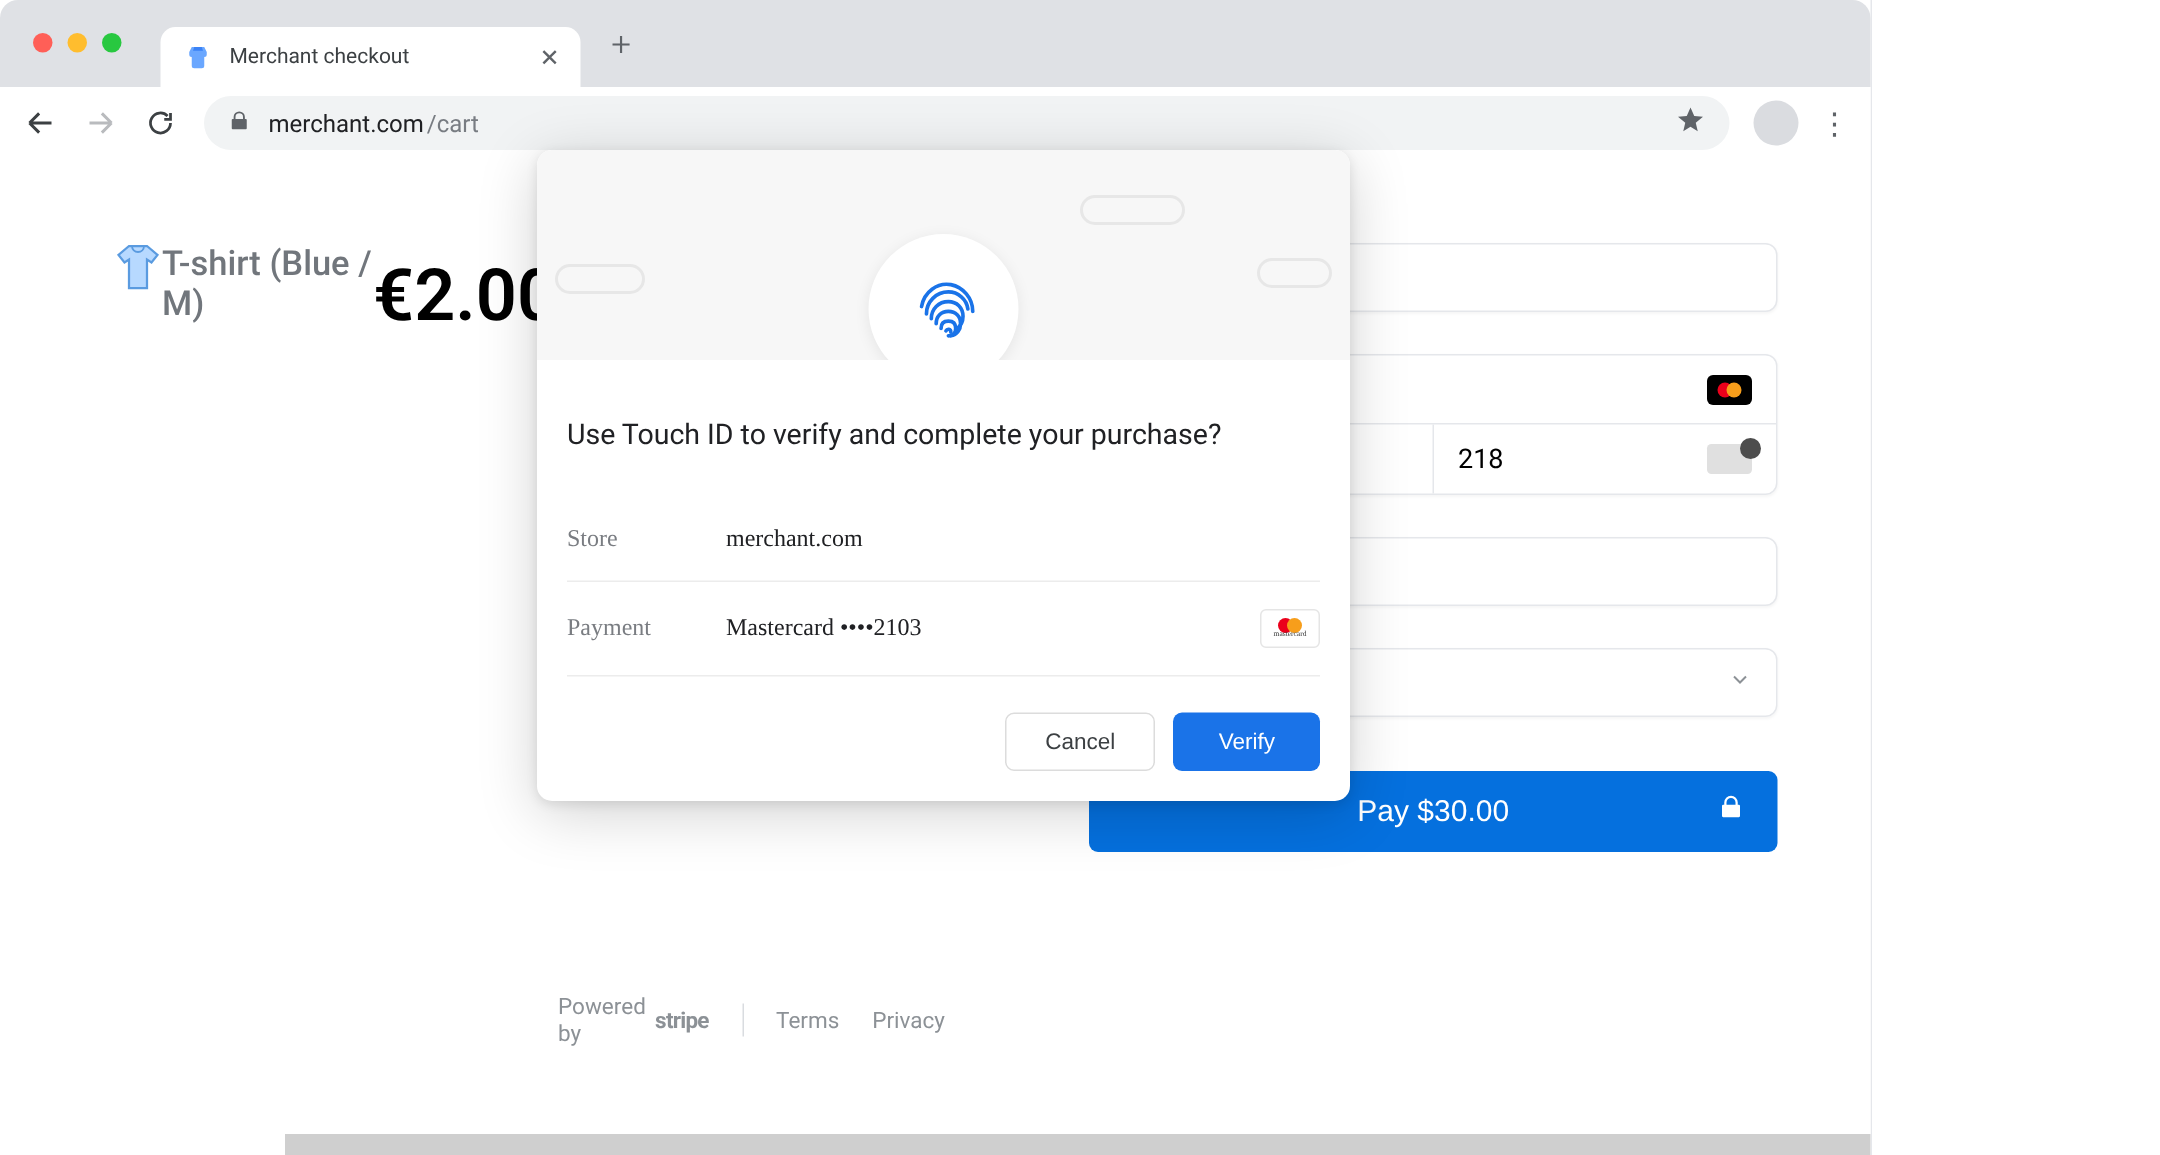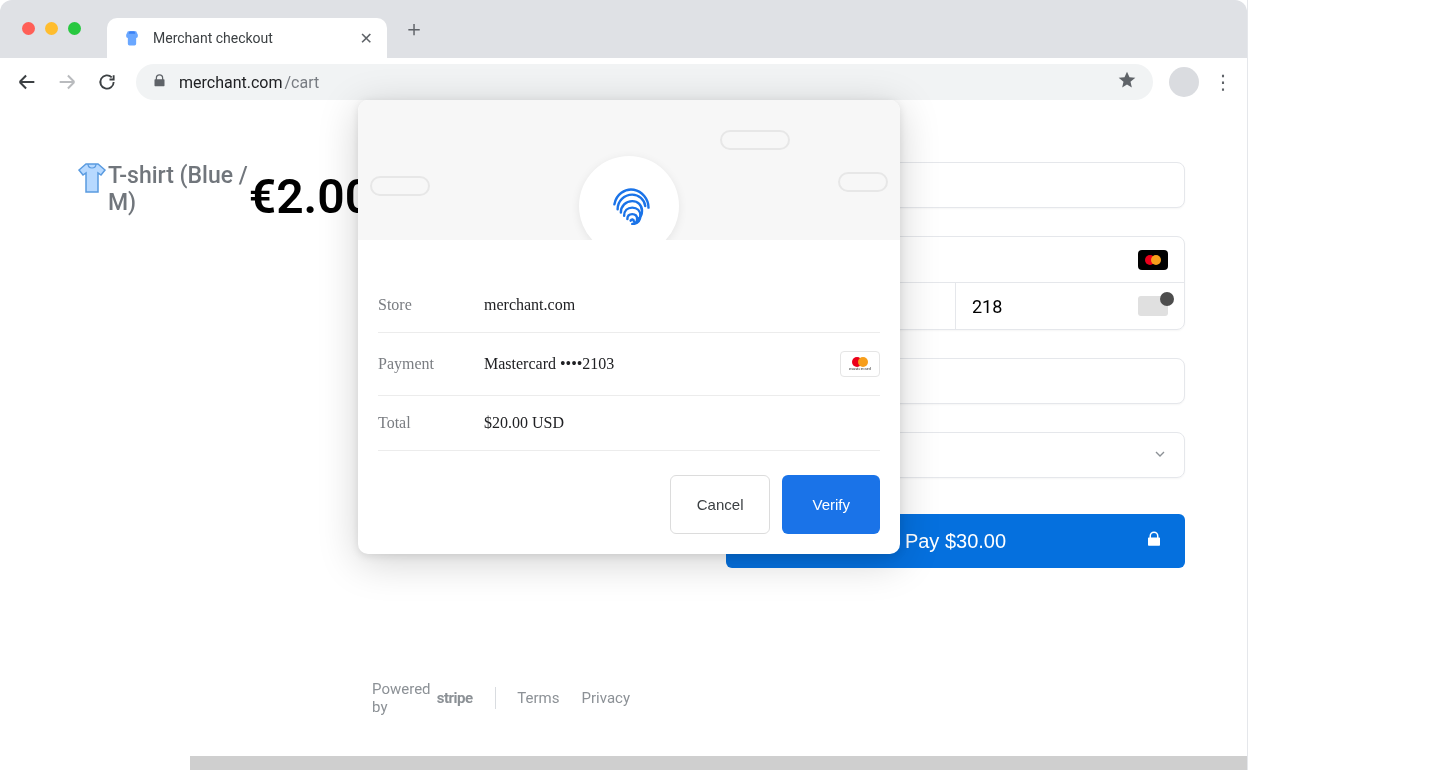--- a/index.html
+++ b/index.html
@@ -118,21 +118,21 @@
   .item-name { color:#71767c; font-size: 23px; font-weight: 500; }
   .item-price { font-size: 48px; font-weight: 600; color:#000000; margin-top: 6px; }
 
   .footer {
     margin-top: auto;
     display:flex;
     align-items:center;
     gap: 22px;
     color:#8c9196;
     font-size: 15px;
-    margin-bottom: 54px;
+    margin-bottom: 72px;
   }
   .footer .powered { display:flex; align-items:center; gap:6px; }
   .footer .stripe { font-weight:700; letter-spacing:-0.5px; color:#8c9196; }
   .footer .divider { width:1px; height:22px; background:#d9dce0; }
   .footer a { color:#8c9196; text-decoration:none; }
 
   .right-pane {
     flex:1;
     padding: 56px 62px 0 96px;
     position:relative;
@@ -252,21 +252,21 @@
   .mc-tag .circles { display:flex; }
   .mc-tag .t1{ width:10px; height:10px; background:#eb001b; border-radius:50%; }
   .mc-tag .t2{ width:10px; height:10px; background:#f79e1b; border-radius:50%; margin-left:-4px; }
   .mc-tag .mt { font-size:5px; color:#333; margin-top:-2px; }
 
   .modal-actions {
     display:flex; justify-content:flex-end; gap:12px; margin-top: 24px;
   }
   .btn-cancel {
     border:1px solid #dcdcdc; background:#fff; color:#3c4043;
-    padding: 20px 26px; border-radius:6px; font-size:15px; cursor:pointer;
+    padding: 10px 26px; border-radius:6px; font-size:15px; cursor:pointer;
   }
   .btn-verify {
     background:#1a73e8; color:#fff; border:none;
     padding: 10px 30px; border-radius:6px; font-size:15px; cursor:pointer;
   }
 
   .bottom-scroll {
     position:absolute; bottom:0; left:190px; right:0; height:14px;
     background:#cfcfcf;
   }
@@ -412,40 +412,37 @@
             <path d="M18 36c0-10 8-18 18-18 8 0 15 6 16 14"></path>
             <path d="M22 40c0-8 6-14 14-14 7 0 12 5 12 12 0 4-2 8-5 10"></path>
             <path d="M26 44c0-6 4-10 10-10s10 4 10 10c0 5-3 9-8 10"></path>
             <path d="M30 48c0-4 2-6 6-6s6 2 6 6c0 3-2 6-6 6"></path>
             <path d="M34 50c1-2 4-2 4 1"></path>
           </g>
         </svg>
       </div>
     </div>
     <div class="modal-body">
+      <div class="modal-prompt">Use Touch ID to verify and complete your purchase?</div>
 
       <div class="modal-row">
         <span class="label">Store</span>
         <span class="value">merchant.com</span>
       </div>
       <div class="modal-row">
         <span class="label">Payment</span>
         <span class="value">Mastercard ••••2103</span>
         <span class="mc-tag">
           <span class="circles">
               <span class="t1"></span>
               <span class="t2"></span>
             </span>
           <span class="mt">mastercard</span>
         </span>
       </div>
-      <div class="modal-row">
-        <span class="label">Total</span>
-        <span class="value">$20.00 USD</span>
-      </div>
 
       <div class="modal-actions">
         <button class="btn-cancel">Cancel</button>
         <button class="btn-verify">Verify</button>
       </div>
     </div>
   </div>
 
   <div class="bottom-scroll"></div>
 

